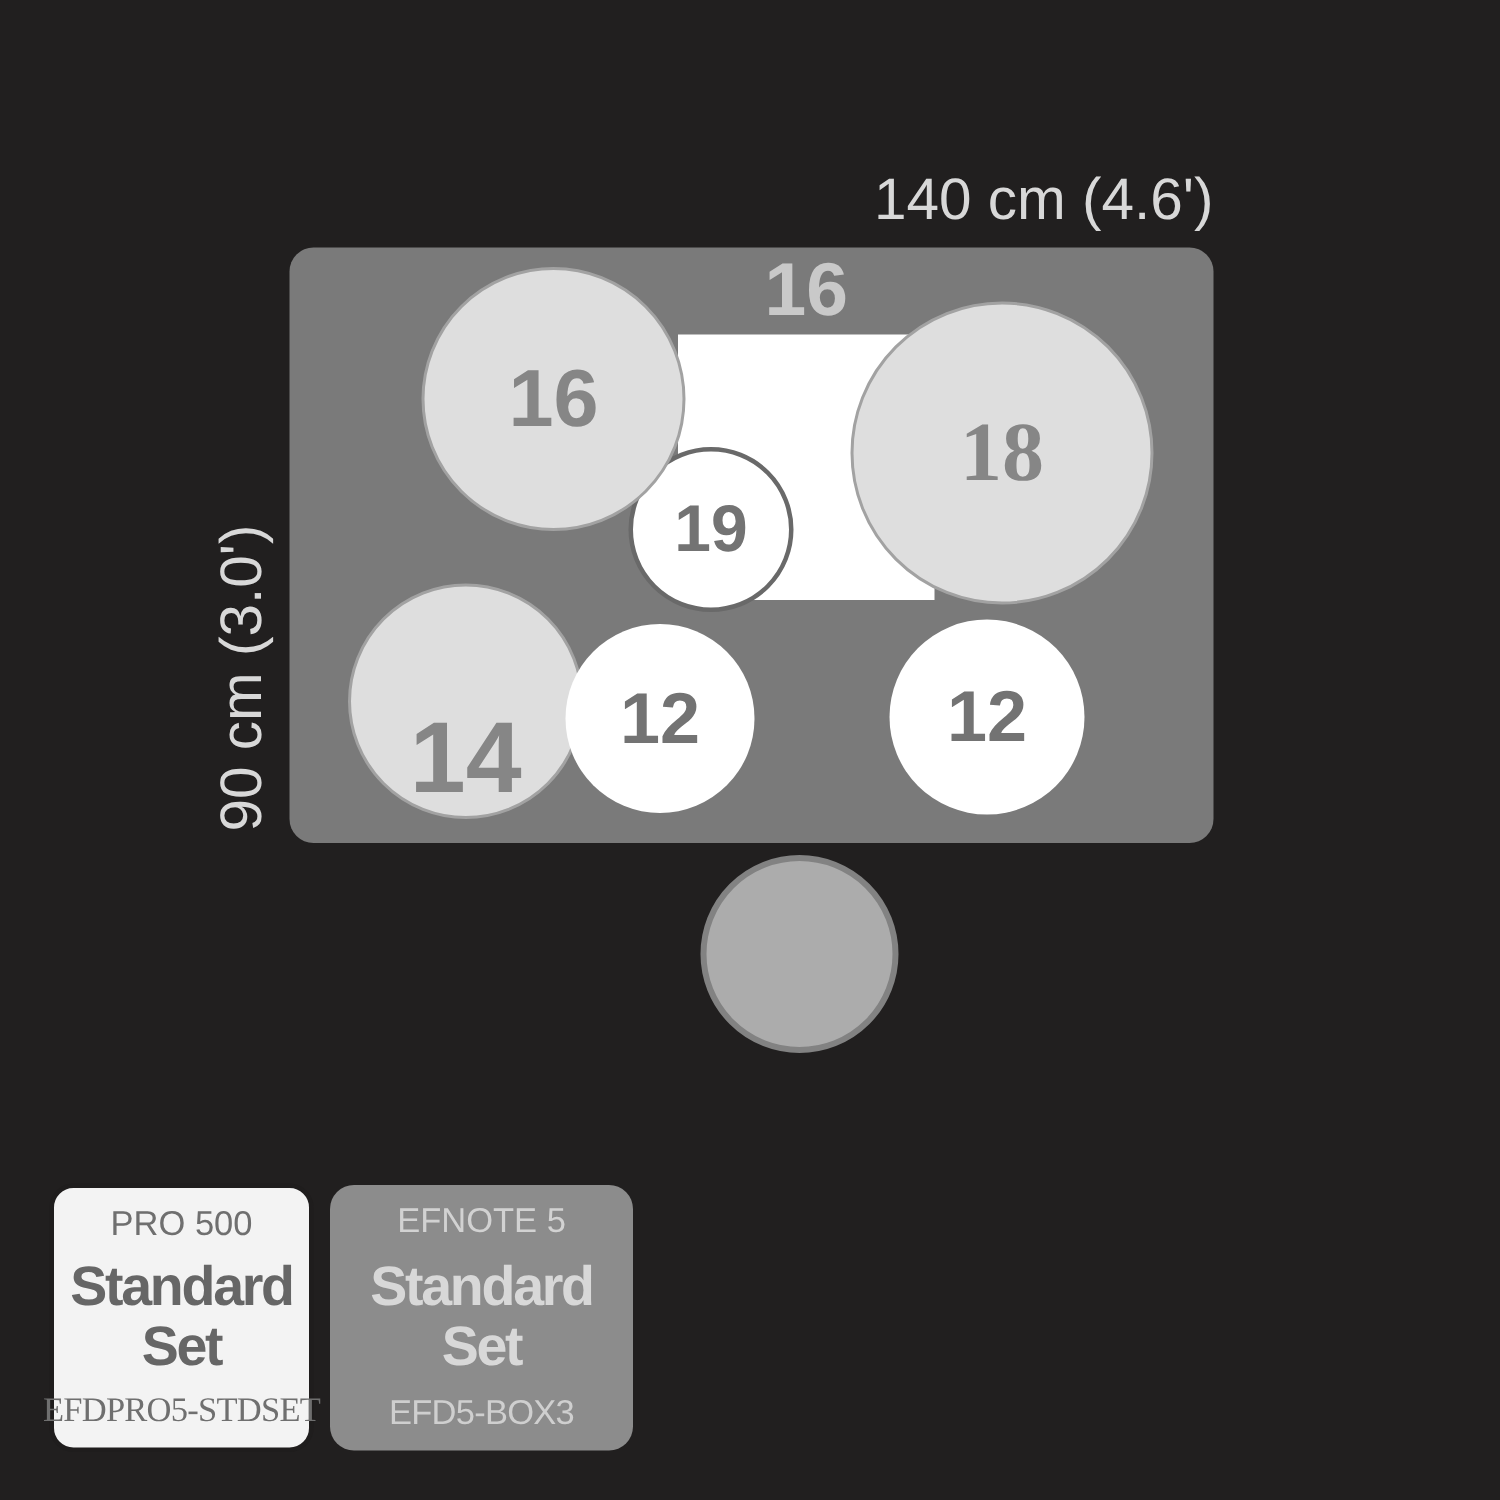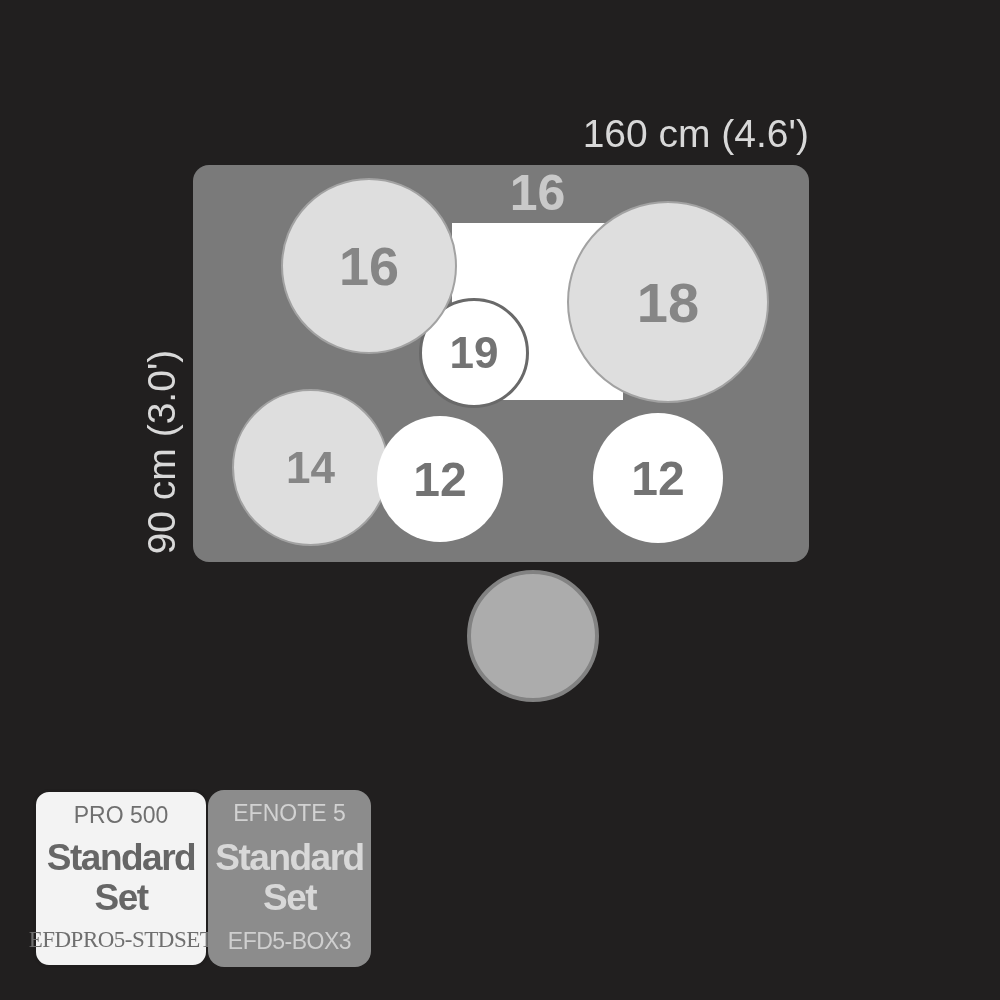--- a/index.html
+++ b/index.html
@@ -66,24 +66,24 @@
     box-sizing: border-box;
     display: flex;
     align-items: center;
     justify-content: center;
     font-weight: 700;
   }
   .pad-gray  { background: #dedede; border: 2px solid #a2a2a2; color: #868686; }
   .pad-white { background: #ffffff; color: #737373; }
 
   .pad-crash-16 { left: 281px; top: 178px; width: 176px; height: 176px; font-size: 54px; }
-  .pad-ride-18  { left: 567px; top: 201px; width: 202px; height: 202px; font-size: 56px; }
+  .pad-ride-18  { left: 567px; top: 201px; width: 202px; height: 202px; font-size: 56px; font-family: Liberation Serif, serif; }
   .pad-tom-10   { left: 419px; top: 298px; width: 110px; height: 110px; font-size: 44px;
                   border: 3px solid #696969; }
-  .pad-floor-14 { left: 232px; top: 389px; width: 157px; height: 157px; font-size: 44px; }
+  .pad-floor-14 { left: 232px; top: 389px; width: 157px; height: 157px; font-size: 67px; align-items: flex-end; }
   .pad-tom-12-l { left: 377px; top: 416px; width: 126px; height: 126px; font-size: 48px; }
   .pad-tom-12-r { left: 593px; top: 413px; width: 130px; height: 130px; font-size: 48px; }
 
   
   .throne {
     position: absolute;
     left: 467px; top: 570px;
     width: 132px; height: 132px;
     box-sizing: border-box;
     border-radius: 50%;
@@ -103,22 +103,22 @@
     text-align: center;
     padding: 10px 4px 12px 4px;
   }
   .badge-standard {
     left: 33px; top: 789px;
     width: 176px; height: 179px;
     background: #f3f3f3;
     border: 3px solid #1f1d1d;
   }
   .badge-hardware {
-    left: 208px; top: 790px;
-    width: 163px; height: 177px;
+    left: 220px; top: 790px;
+    width: 202px; height: 177px;
     background: #8c8c8c;
   }
   .badge-series { font-size: 23px; }
   .badge-title  {
     font-size: 37px;
     font-weight: 700;
     line-height: 1.08;
     letter-spacing: -1.5px;
     padding: 0 6px;
     flex: 1;
@@ -136,21 +136,21 @@
   .badge-hardware .badge-title  { color: #d8d8d8; }
   .badge-hardware .badge-code   { color: #cfcfcf; }
 </style>
 </head>
 <body>
 
 <div id="canvas">
 
   <div class="floor"></div>
 
-  <div class="dim-label dim-width">160 cm (4.6')</div>
+  <div class="dim-label dim-width">140 cm (4.6')</div>
   <div class="dim-label dim-height">90 cm (3.0')</div>
 
   <div class="kick-rect"></div>
   <div class="kick-label">16</div>
 
   <div class="pad pad-white pad-tom-10">
     <span>19</span>
   </div>
   <div class="pad pad-gray pad-crash-16">
     <span>16</span>

